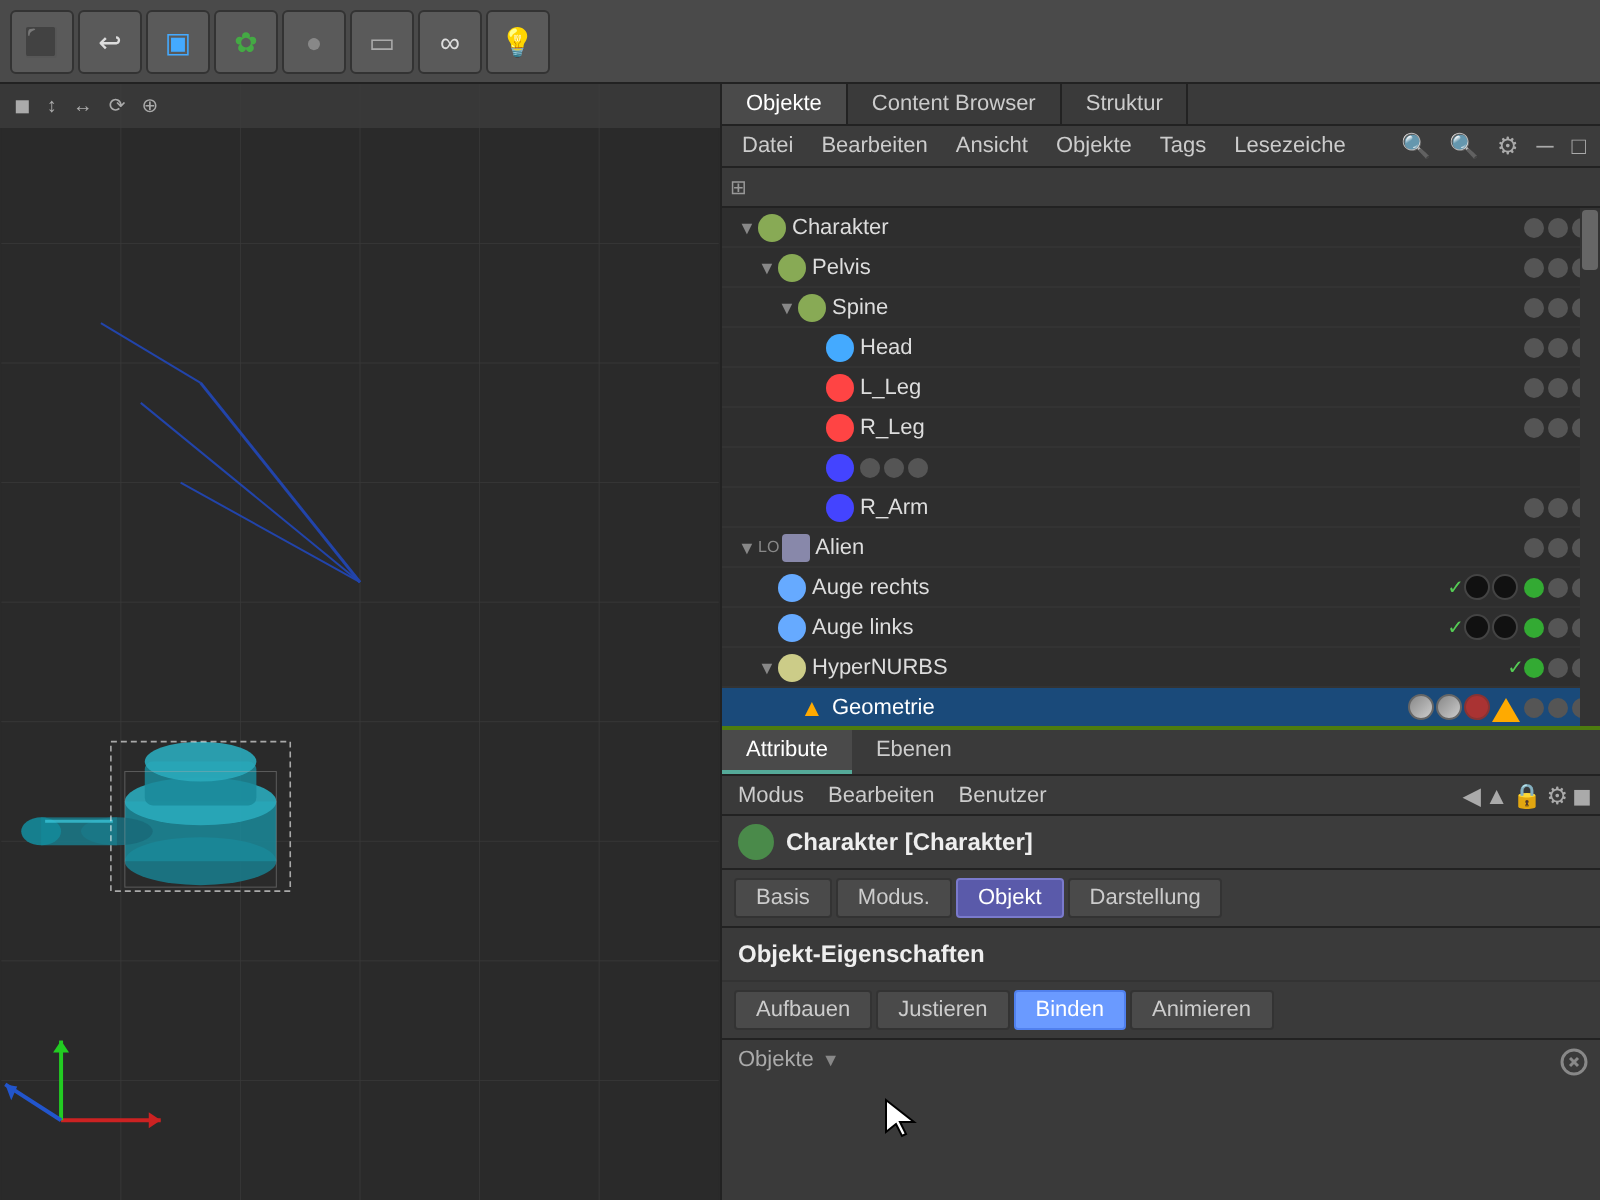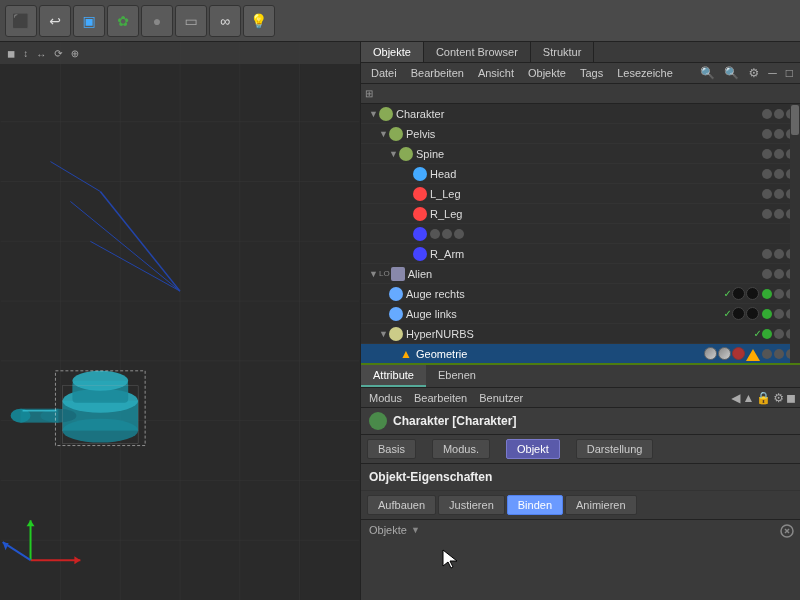--- a/index.html
+++ b/index.html
@@ -60,21 +60,21 @@
     .attr-menu { font-size: 11px; color: #ccc; cursor: pointer; padding: 1px 4px; }
     .attr-arrows { margin-left: auto; display: flex; gap: 2px; }
     .arr-btn { font-size: 12px; color: #aaa; cursor: pointer; }
 
     
     #obj-info { background: #3c3c3c; padding: 4px 8px; border-bottom: 1px solid #222; display: flex; align-items: center; gap: 6px; }
     .obj-info-icon { width: 18px; height: 18px; border-radius: 50%; background: #4a8a4a; display: inline-block; }
     .obj-info-name { font-size: 12px; color: #eee; font-weight: bold; }
 
     
-    #prop-tabs { display: flex; gap: 16px; padding: 4px 6px; background: #3c3c3c; border-bottom: 1px solid #222; }
+    #prop-tabs { display: flex; gap: 2px; padding: 4px 6px; background: #3c3c3c; border-bottom: 1px solid #222; }
     .prop-tab { padding: 3px 10px; font-size: 11px; cursor: pointer; background: #4a4a4a; border: 1px solid #333; border-radius: 2px; color: #ccc; }
     .prop-tab.active { background: #5a5aaa; color: #fff; border-color: #7a7acc; }
 
     
     #props-content { background: #3a3a3a; flex: 1; }
     #props-title { padding: 6px 8px; font-size: 12px; color: #eee; font-weight: bold; border-bottom: 1px solid #333; }
 
     
     #sub-tabs { display: flex; gap: 2px; padding: 4px 6px; border-bottom: 1px solid #222; }
     .sub-tab { padding: 3px 10px; font-size: 11px; cursor: pointer; background: #4a4a4a; border: 1px solid #333; border-radius: 2px; color: #ccc; }

